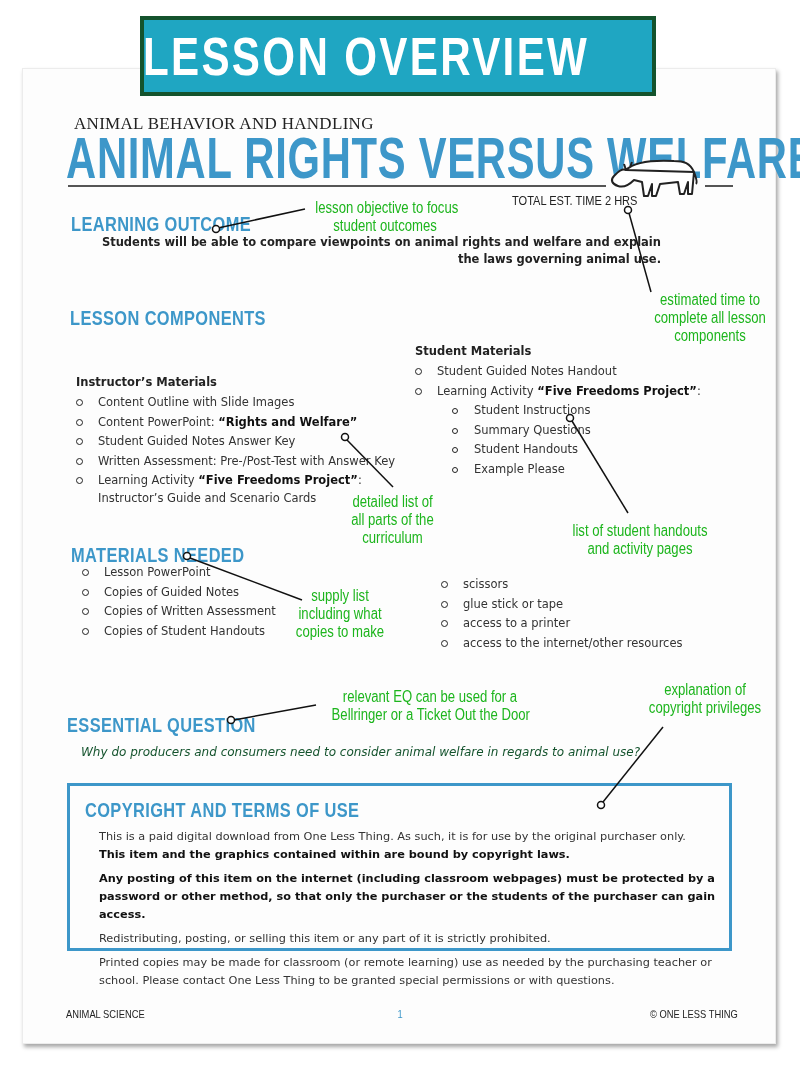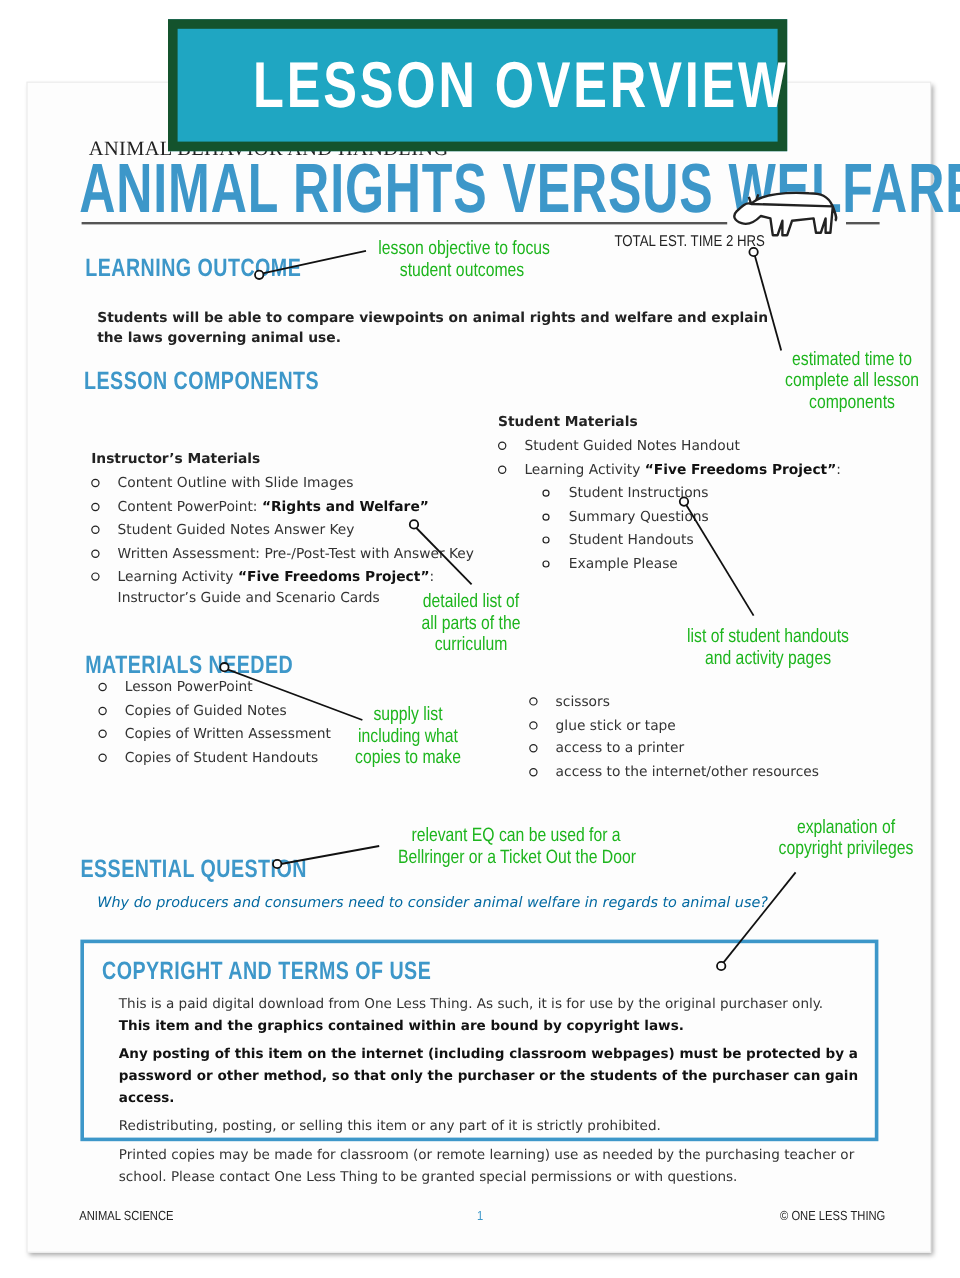--- a/index.html
+++ b/index.html
@@ -1,34 +1,34 @@
 <!DOCTYPE html>
 <html><head>
 <meta charset="utf-8">
 <style>
   html, body { margin:0; padding:0; }
   body { width:800px; height:1065px; background:#ffffff; position:relative; overflow:hidden; font-family:"DejaVu Sans", sans-serif; }
   .page { position:absolute; left:22px; top:68px; width:752px; height:974px; background:#fdfdfd; box-shadow: 2px 3px 4px rgba(0,0,0,0.35); border:1px solid #ececec; }
-  .banner { position:absolute; left:140px; top:16px; width:516px; height:110px; background:#1fa6c2; border:8px solid #14532d; box-sizing:border-box; display:flex; align-items:center; justify-content:flex-start; z-index:5; }
+  .banner { position:absolute; left:140px; top:16px; width:516px; height:80px; background:#1fa6c2; border:4px solid #14532d; box-sizing:border-box; display:flex; align-items:center; justify-content:flex-end; z-index:5; }
   .banner-text { color:#fff; font-family:"Liberation Sans", sans-serif; font-weight:bold; font-size:54px; letter-spacing:3px; transform:scaleX(0.78); white-space:nowrap; }
   .abs { position:absolute; }
   .subject { left:74px; top:114px; font-family:"Liberation Serif", serif; font-size:17px; color:#222; letter-spacing:0.3px; }
   .title { left:66px; top:128px; font-family:"Liberation Sans", sans-serif; font-weight:bold; font-size:58px; color:#3d97c9; transform:scaleX(0.72); transform-origin:left top; white-space:nowrap; letter-spacing:1px; line-height:60px; }
   .rule { height:2px; background:#555; }
   .time { left:512px; top:193px; font-family:"Liberation Sans", sans-serif; font-size:13px; color:#222; transform:scaleX(0.85); transform-origin:left top; white-space:nowrap; }
   .heading { font-family:"Liberation Sans", sans-serif; font-weight:bold; font-size:21px; color:#3d97c9; transform:scaleX(0.78); transform-origin:left top; white-space:nowrap; letter-spacing:0.5px; }
   .body-bold { font-family:"DejaVu Sans", sans-serif; font-weight:bold; font-size:11.5px; color:#222; line-height:17px; }
   .list-head { font-family:"DejaVu Sans", sans-serif; font-weight:bold; font-size:11.5px; color:#222; }
   ul.circ { list-style:none; margin:0; padding:0; }
   ul.circ li { position:relative; padding-left:22px; font-size:11.5px; color:#333; line-height:17.5px; margin-bottom:2px; }
   ul.circ li::before { content:""; position:absolute; left:0; top:5px; width:5px; height:5px; border:1.6px solid #222; border-radius:50%; }
   ul.sub li::before { width:4px; height:4px; border-width:1.3px; top:6px; }
   b { color:#111; }
   .note { font-family:"Liberation Sans", sans-serif; color:#1db51d; font-size:16px; text-align:center; line-height:18px; transform:scaleX(0.82); transform-origin:center top; white-space:nowrap; }
-  .eq { left:81px; top:745px; font-style:italic; font-size:12px; color:#0369a1; }
+  .eq { left:81px; top:745px; font-style:italic; font-size:12px; color:#14532d; }
   .copy-box { left:67px; top:783px; width:665px; height:168px; border:3px solid #3d97c9; box-sizing:border-box;padding-left:32px; }
   .copy-text { font-size:11.3px; color:#333; line-height:18px; }
   .copy-text p { margin:0 0 6px 0; }
   .footer { font-family:"Liberation Sans", sans-serif; font-size:11px; color:#222; transform:scaleX(0.85); white-space:nowrap; }
   svg.lines { position:absolute; left:0; top:0; width:800px; height:1065px; pointer-events:none; z-index:4; }
 </style>
 </head>
 <body>
 
 <div class="page"></div>
@@ -42,21 +42,21 @@
 <div class="abs rule" style="left:68px; top:185px; width:538px;"></div>
 <div class="abs rule" style="left:705px; top:185px; width:28px;"></div>
 
 <svg class="abs" style="left:604px; top:150px; width:100px; height:52px; z-index:3;" viewBox="0 0 100 52">
   <path d="M22 20 C30 12 50 10 70 11 C80 11 86 13 90 22 C92 28 94 32 92 34 M90 22 L88 44 L84 44 L84 32 L80 44 L76 44 L74 32 L56 34 L52 46 L48 46 L48 34 L44 46 L40 46 L38 32 L30 30 C26 34 20 38 14 36 C8 34 6 30 10 26 C14 22 18 18 22 20 Z M22 20 L20 14 M26 17 L28 12" fill="#fff" stroke="#222" stroke-width="2" stroke-linejoin="round"></path>
 </svg>
 
 <div class="abs time">TOTAL EST. TIME 2 HRS</div>
 
 <div class="abs heading" style="left:71px; top:212px;">LEARNING OUTCOME</div>
-<div class="abs body-bold" style="left:81px; top:256px; width:580px;">Students will be able to compare viewpoints on animal rights and welfare and explain the laws governing animal use.</div>
+<div class="abs body-bold" style="left:81px; top:234px; width:580px;text-align:right;">Students will be able to compare viewpoints on animal rights and welfare and explain the laws governing animal use.</div>
 
 <div class="abs heading" style="left:70px; top:306px;">LESSON COMPONENTS</div>
 
 <div class="abs" style="left:76px; top:340px; width:320px;margin-top:35px;">
   <div class="list-head" style="margin-bottom:5px;">Instructor’s Materials</div>
   <ul class="circ">
     <li><span>Content Outline with Slide Images</span></li>
     <li><span>Content PowerPoint: </span><b>“Rights and Welfare”</b></li>
     <li><span>Student Guided Notes Answer Key</span></li>
     <li><span>Written Assessment: Pre-/Post-Test with Answer Key</span></li>

